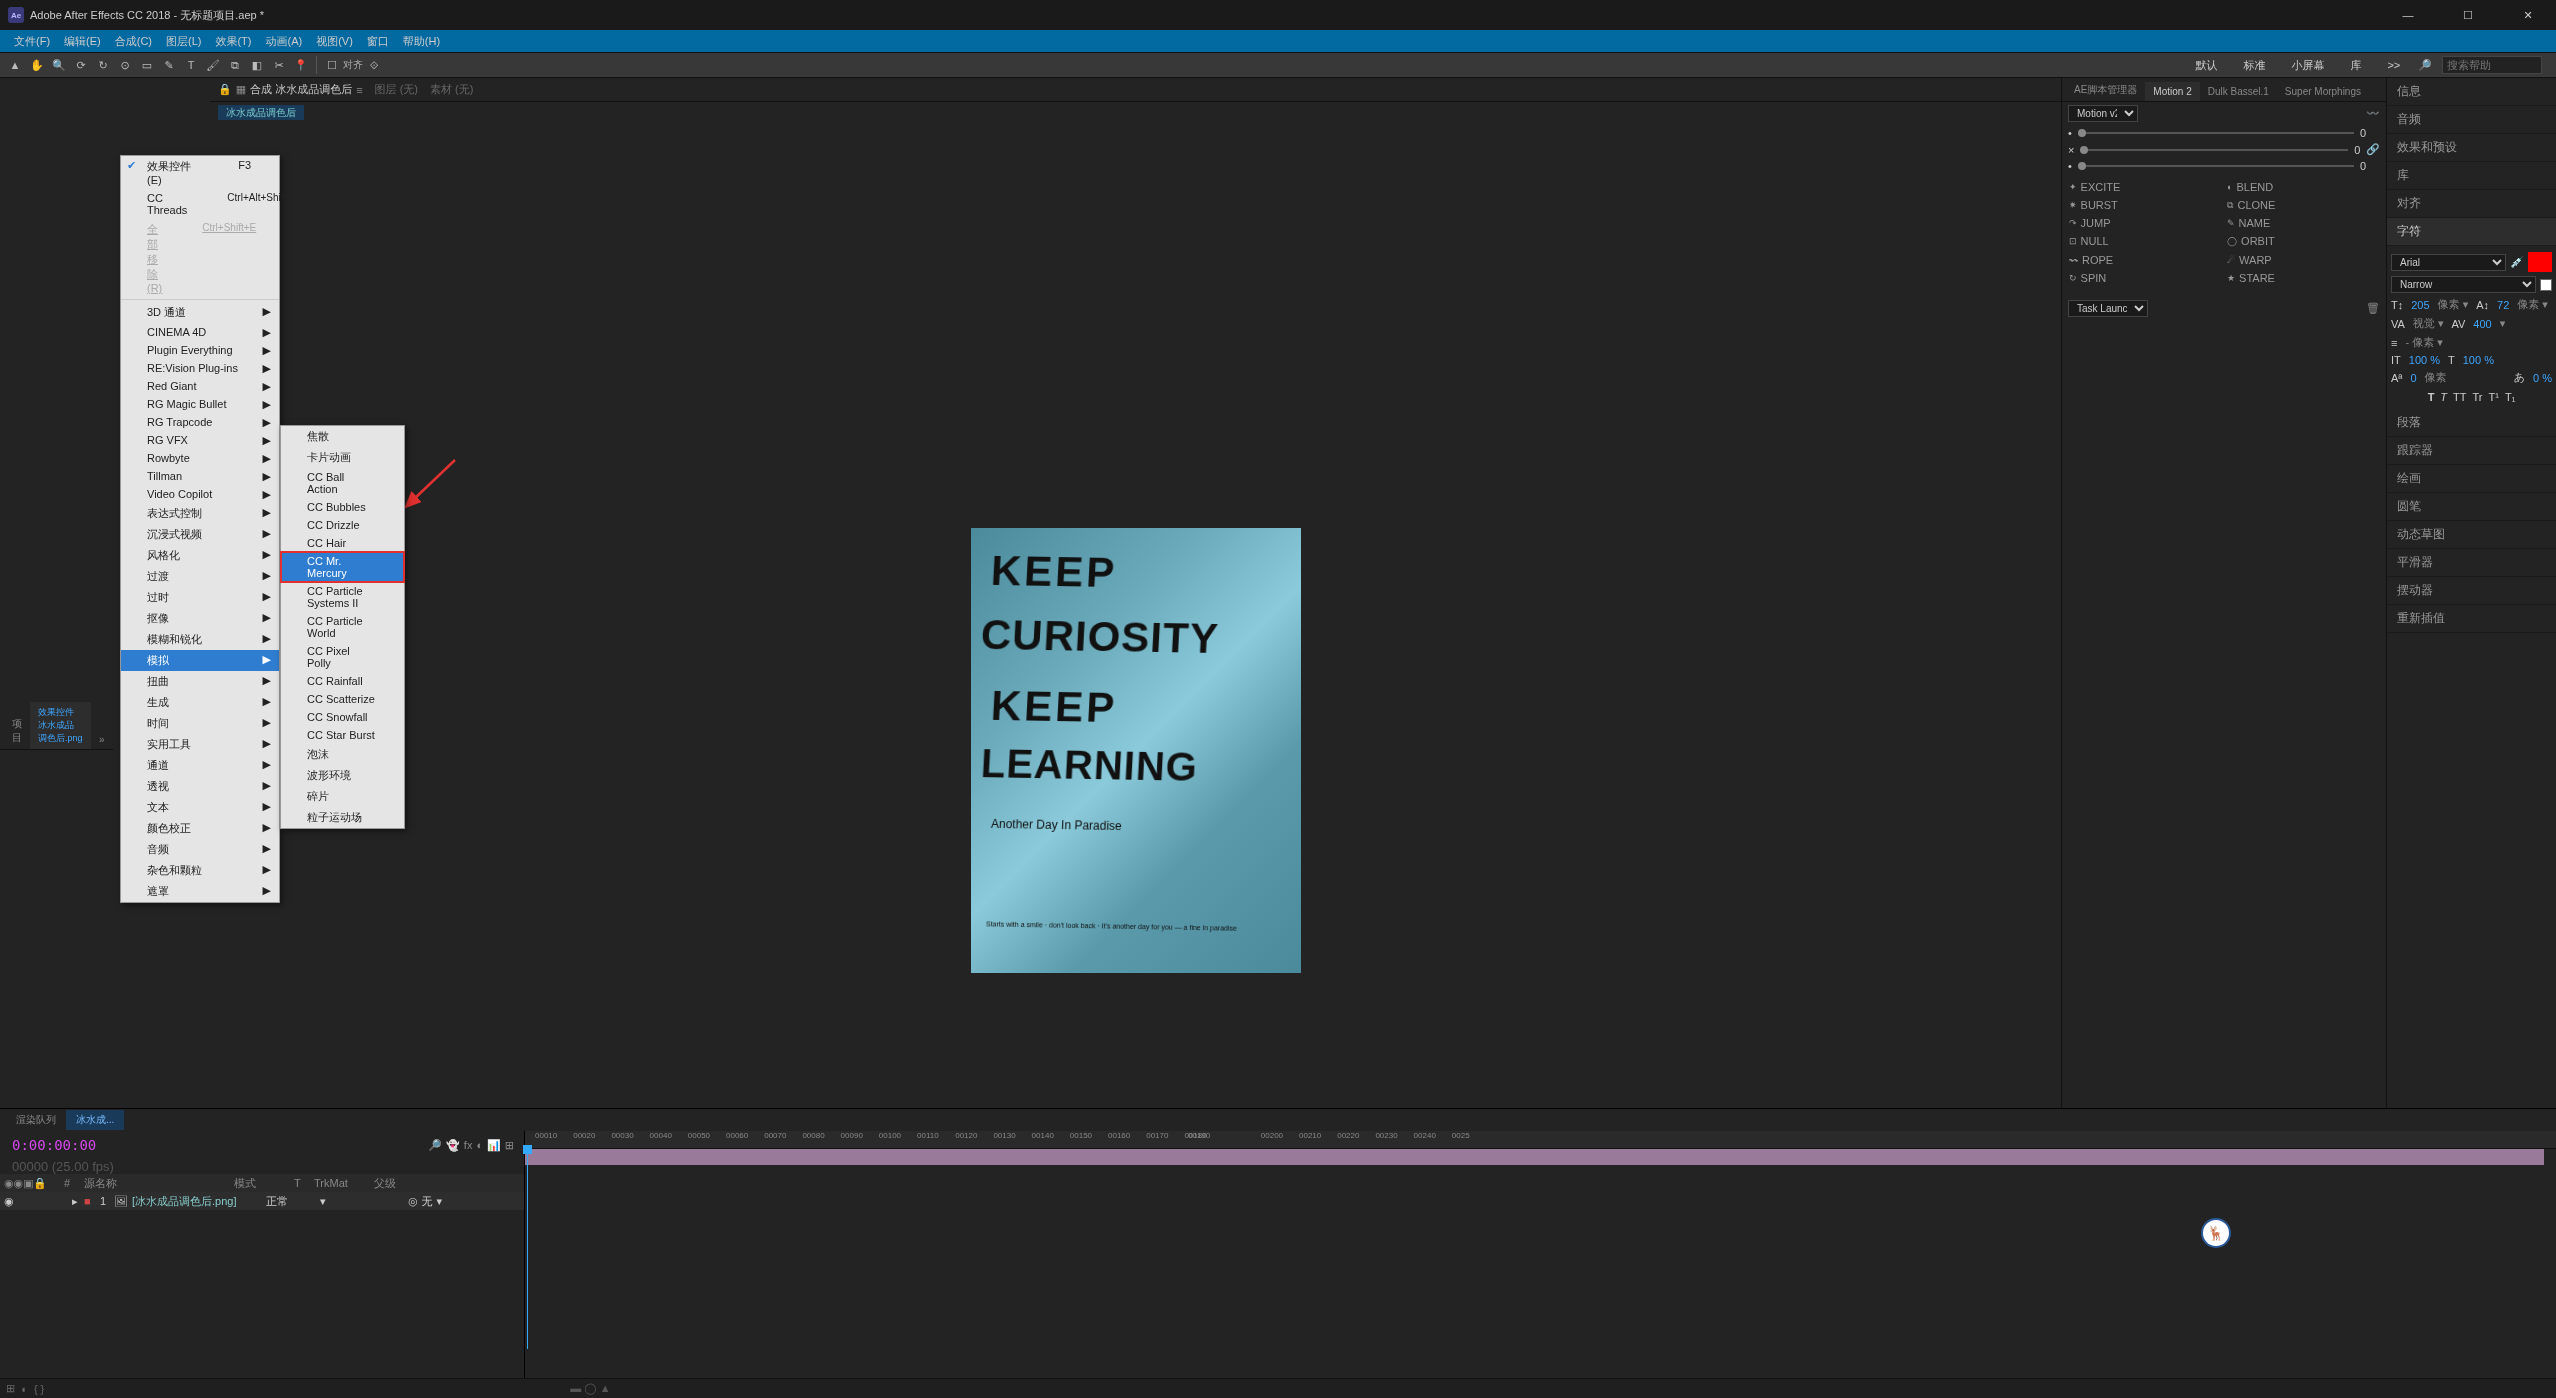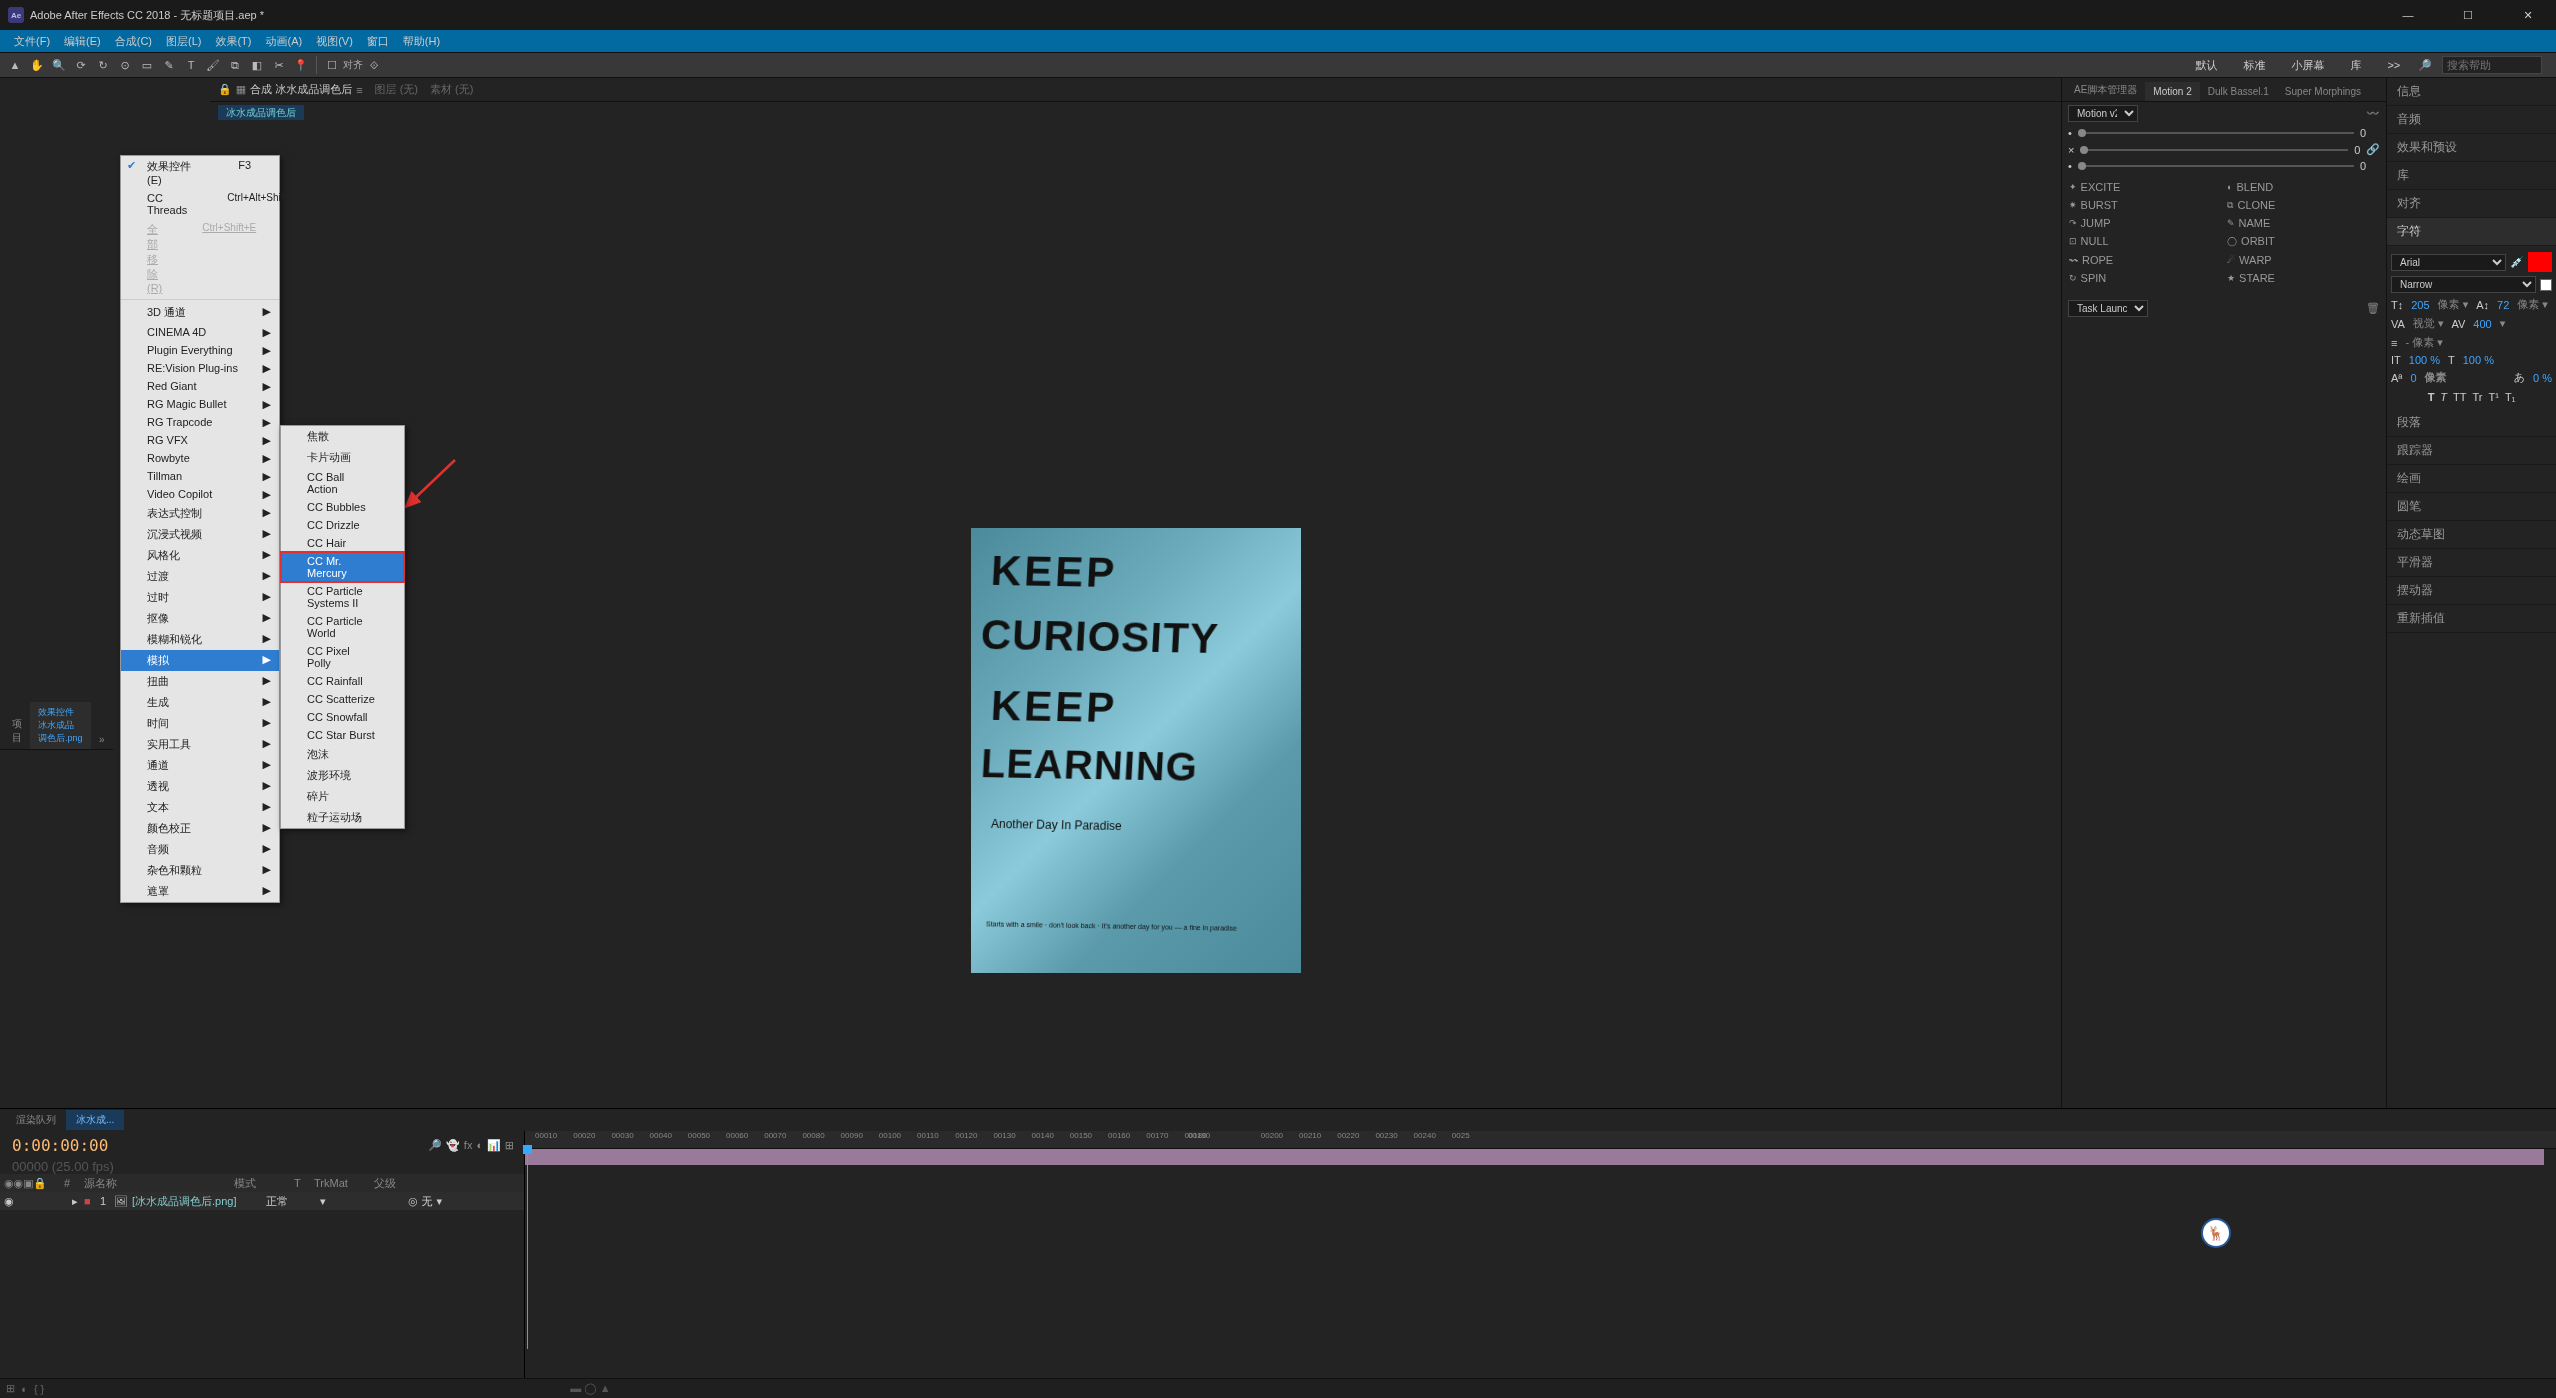--- a/index.html
+++ b/index.html
@@ -68,21 +68,21 @@
 
 .timeline-area { position:absolute; left:0; right:0; bottom:20px; height:270px; background:#232323; border-top:1px solid #000; display:flex; flex-direction:column;}
 .timeline-tabs { height:22px; background:#232323; display:flex; align-items:center; padding-left:6px;}
 .tl-tab { padding:3px 10px; font-size:10px; color:#888; cursor:pointer;}
 .tl-tab.active { background:#2d2d2d; color:#ccc;}
 .tl-tab.blue { background:#1a3a5a; color:#7bf;}
 .timeline-body { flex:1; display:flex;}
 .tl-left { width:525px; background:#232323; border-right:1px solid #000;}
 .tl-right { flex:1; background:#232323; position:relative;}
 .tl-timecode { height:28px; display:flex; align-items:center; padding-left:12px;}
-.tl-timecode .tc { color:#fdba74; font-size:16px; font-family:monospace;}
+.tl-timecode .tc { color:#d946ef; font-size:14px; font-family:monospace;}
 .tl-layer-head { height:18px; background:#2a2a2a; display:flex; align-items:center; font-size:9px; color:#888; padding-left:4px;}
 .tl-layer-row { height:18px; background:#2d2d2d; display:flex; align-items:center; font-size:10px; padding-left:4px; gap:4px;}
 .tl-ruler { height:18px; background:#2a2a2a; position:relative; border-bottom:1px solid #111;}
 .tl-tick { position:absolute; top:0; font-size:8px; color:#888;}
 .tl-track-area { position:relative; height:200px;}
 .tl-layer-bar { position:absolute; top:0; height:16px; background:#9a7a9a; left:0; right:12px;}
 .tl-playhead { position:absolute; top:0; bottom:0; width:1px; background:#3af; left:2px;}
 .tl-playhead::before{content:'';position:absolute;top:-4px;left:-4px;width:9px;height:9px;background:#3af;}
 
 
@@ -330,21 +330,21 @@
         </div>
         <div class="char-row" style="gap:8px;">
           <span>IT</span>
               <span style="color:#3ea6ff;">100 %</span>
           <span>T</span>
               <span style="color:#3ea6ff;">100 %</span>
         </div>
         <div class="char-row" style="gap:8px;">
           <span>Aª</span>
               <span style="color:#3ea6ff;">0</span>
-              <span style="color:#888;font-weight:bold;">像素</span>
+              <span style="color:#888;">像素</span>
           <span style="margin-left:auto;">あ</span>
               <span style="color:#3ea6ff;">0 %</span>
         </div>
         <div class="char-row" style="gap:6px;justify-content:center;padding-top:4px;">
           <span style="font-weight:bold;">T</span>
           <span style="font-style:italic;">T</span>
           <span>TT</span>
           <span>Tr</span>
           <span>T¹</span>
           <span>T₁</span>

